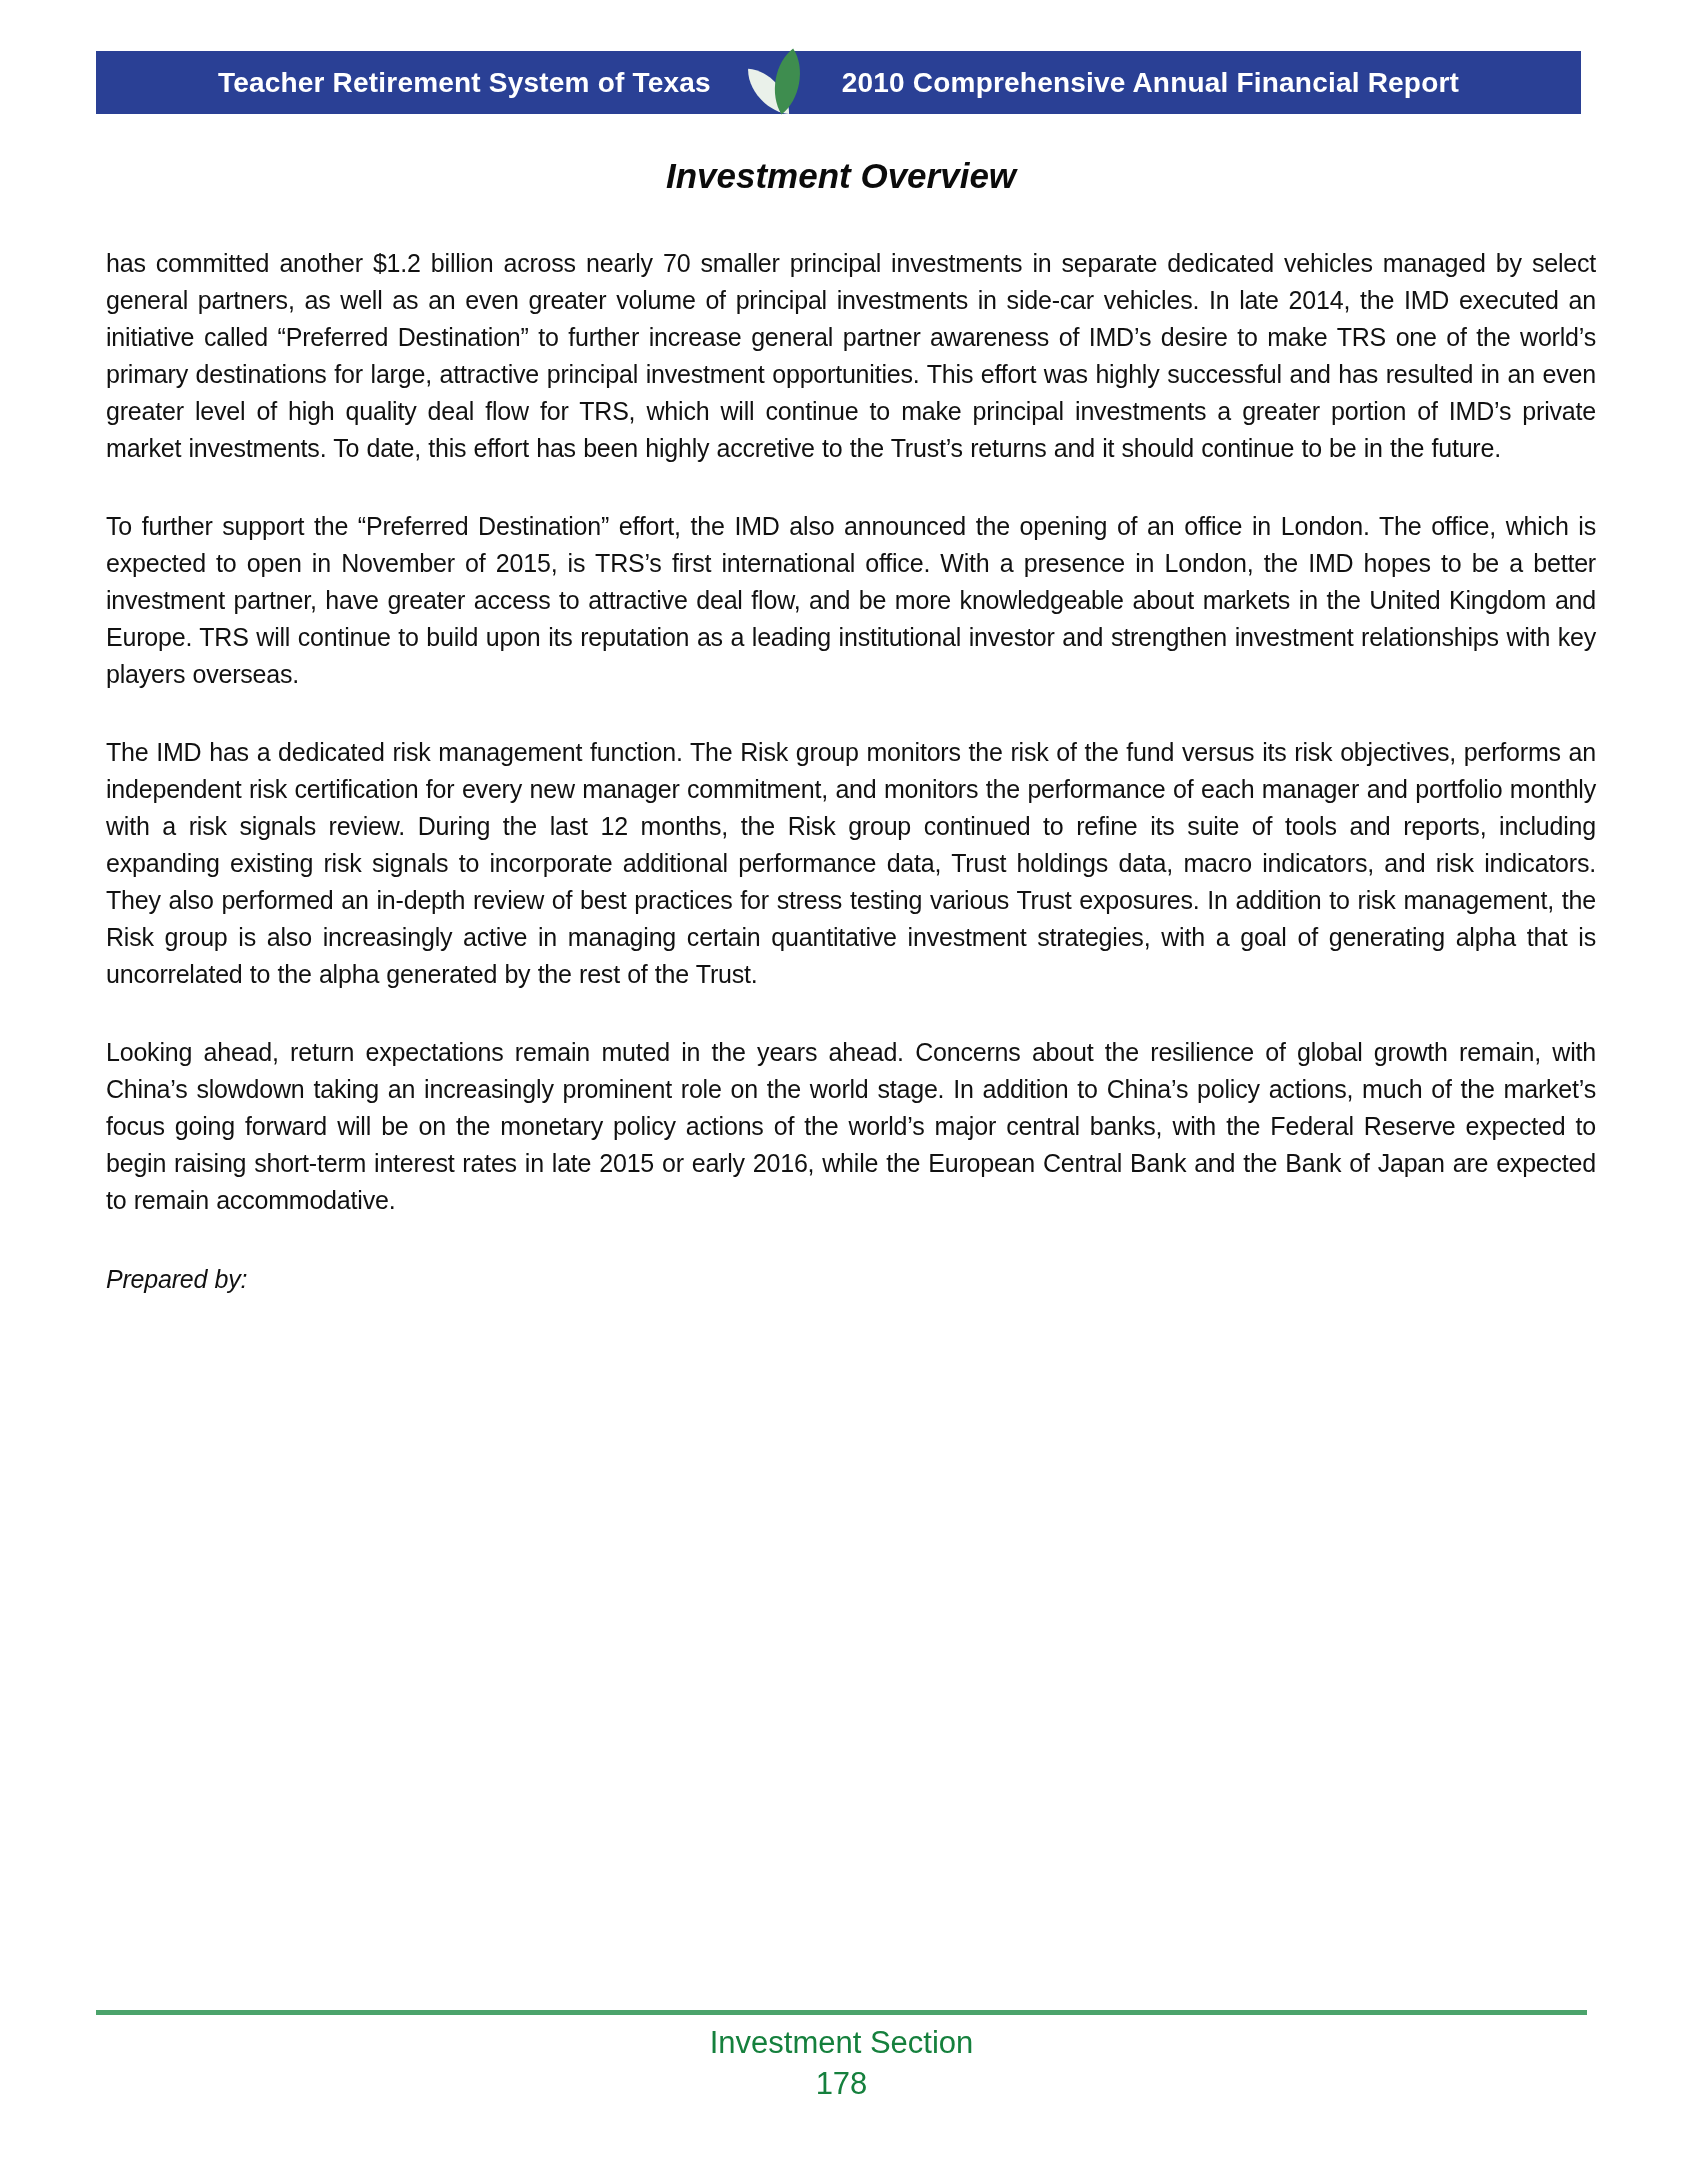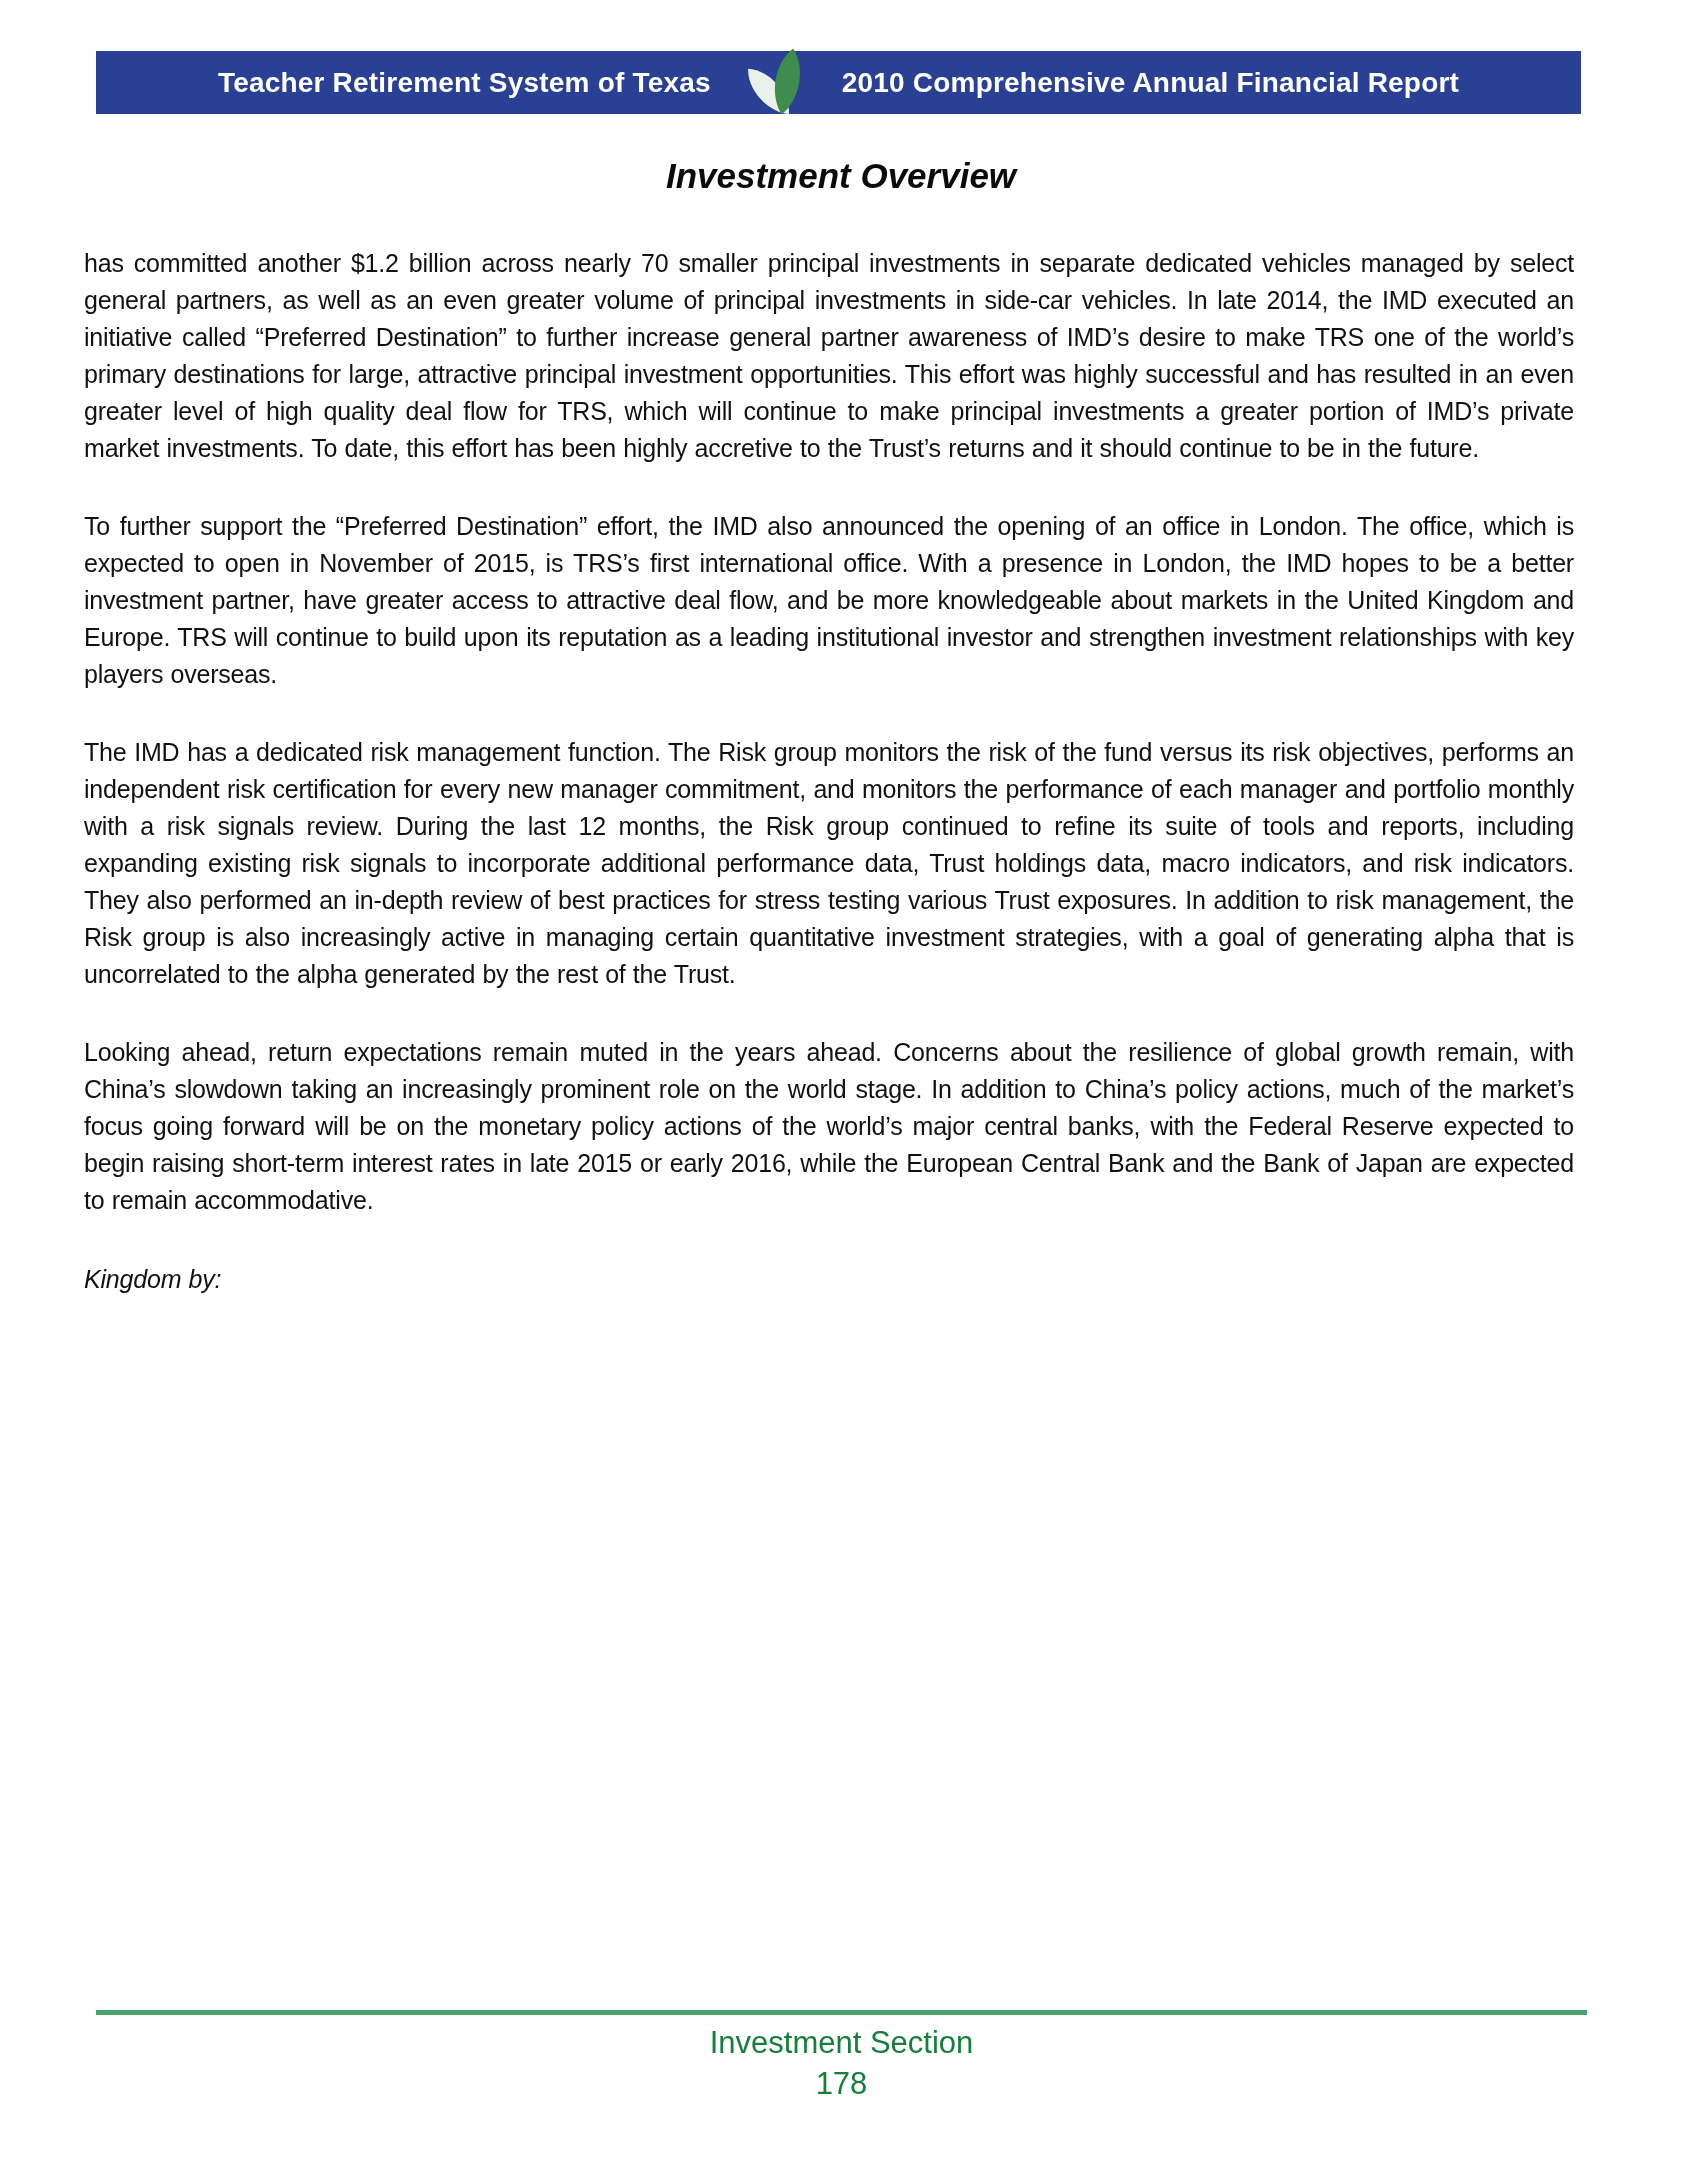--- a/index.html
+++ b/index.html
@@ -55,21 +55,21 @@
     text-align: center;
     font-size: 35px;
     font-weight: bold;
     font-style: italic;
     color: #0b0b0b;
   }
 
   
   .body-text {
     position: absolute;
-    left: 84px;
+    left: 106px;
     top: 245px;
     width: 1490px;
   }
   .body-text p {
     margin: 0 0 41px 0;
     font-size: 25px;
     line-height: 37px;
     text-align: justify;
     letter-spacing: -0.2px;
     font-stretch: condensed;
@@ -129,21 +129,21 @@
 
   <h1 class="doc-title">Investment Overview</h1>
 
   <main class="body-text">
     <p>has committed another $1.2 billion across nearly 70 smaller principal investments in separate dedicated vehicles managed by select general partners, as well as an even greater volume of principal investments in side-car vehicles. In late 2014, the IMD executed an initiative called “Preferred Destination” to further increase general partner awareness of IMD’s desire to make TRS one of the world’s primary destinations for large, attractive principal investment opportunities. This effort was highly successful and has resulted in an even greater level of high quality deal flow for TRS, which will continue to make principal investments a greater portion of IMD’s private market investments. To date, this effort has been highly accretive to the Trust’s returns and it should continue to be in the future.</p>
     <p>To further support the “Preferred Destination” effort, the IMD also announced the opening of an office in London. The office, which is expected to open in November of 2015, is TRS’s first international office. With a presence in London, the IMD hopes to be a better investment partner, have greater access to attractive deal flow, and be more knowledgeable about markets in the United Kingdom and Europe. TRS will continue to build upon its reputation as a leading institutional investor and strengthen investment relationships with key players overseas.</p>
     <p>The IMD has a dedicated risk management function. The Risk group monitors the risk of the fund versus its risk objectives, performs an independent risk certification for every new manager commitment, and monitors the performance of each manager and portfolio monthly with a risk signals review. During the last 12 months, the Risk group continued to refine its suite of tools and reports, including expanding existing risk signals to incorporate additional performance data, Trust holdings data, macro indicators, and risk indicators. They also performed an in-depth review of best practices for stress testing various Trust exposures. In addition to risk management, the Risk group is also increasingly active in managing certain quantitative investment strategies, with a goal of generating alpha that is uncorrelated to the alpha generated by the rest of the Trust.</p>
     <p>Looking ahead, return expectations remain muted in the years ahead. Concerns about the resilience of global growth remain, with China’s slowdown taking an increasingly prominent role on the world stage. In addition to China’s policy actions, much of the market’s focus going forward will be on the monetary policy actions of the world’s major central banks, with the Federal Reserve expected to begin raising short-term interest rates in late 2015 or early 2016, while the European Central Bank and the Bank of Japan are expected to remain accommodative.</p>
 
     <div class="prepared">
-      <p>Kingdom by:</p>
+      <p>Prepared by:</p>
     </div>
   </main>
 
   <footer>
     <hr class="footer-rule">
     <div class="footer-text">
       <div>Investment Section</div>
       <div>178</div>
     </div>
   </footer>

